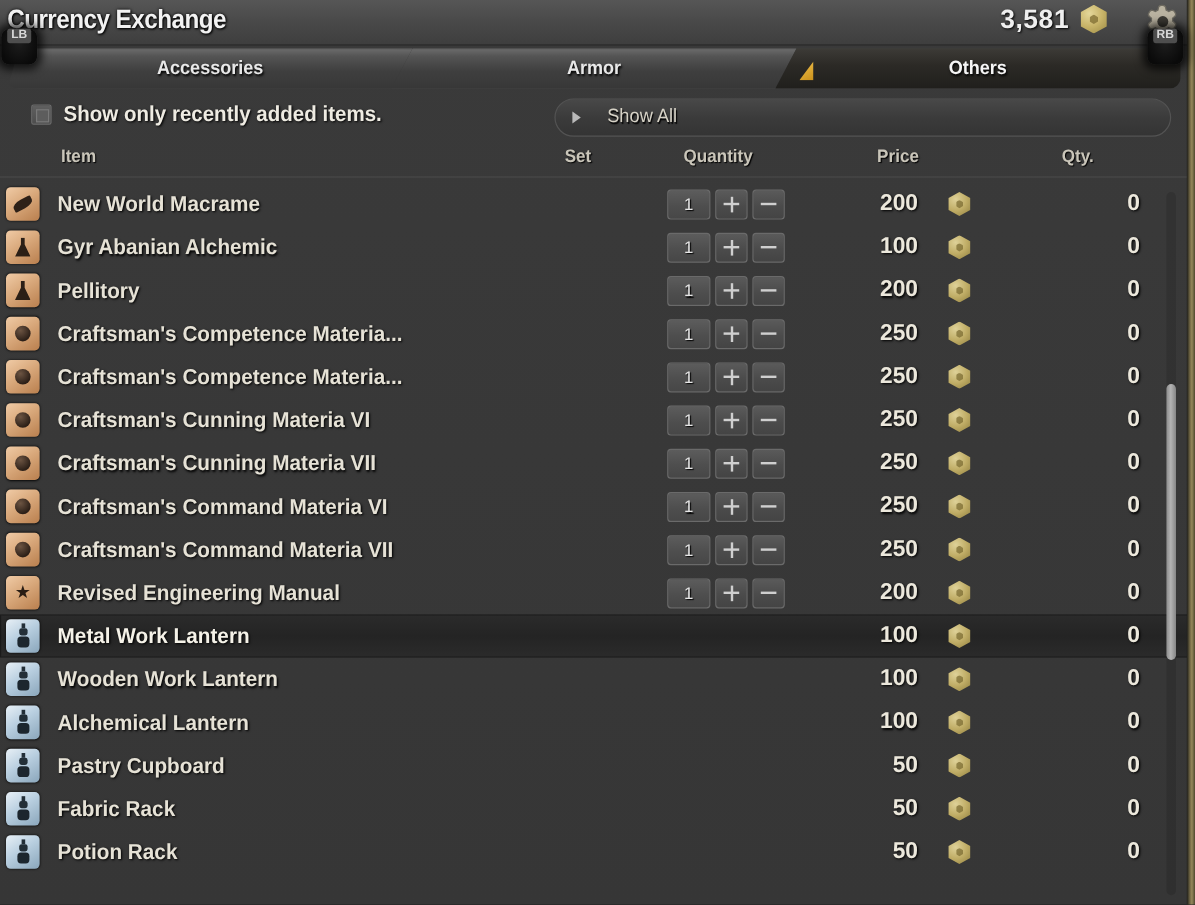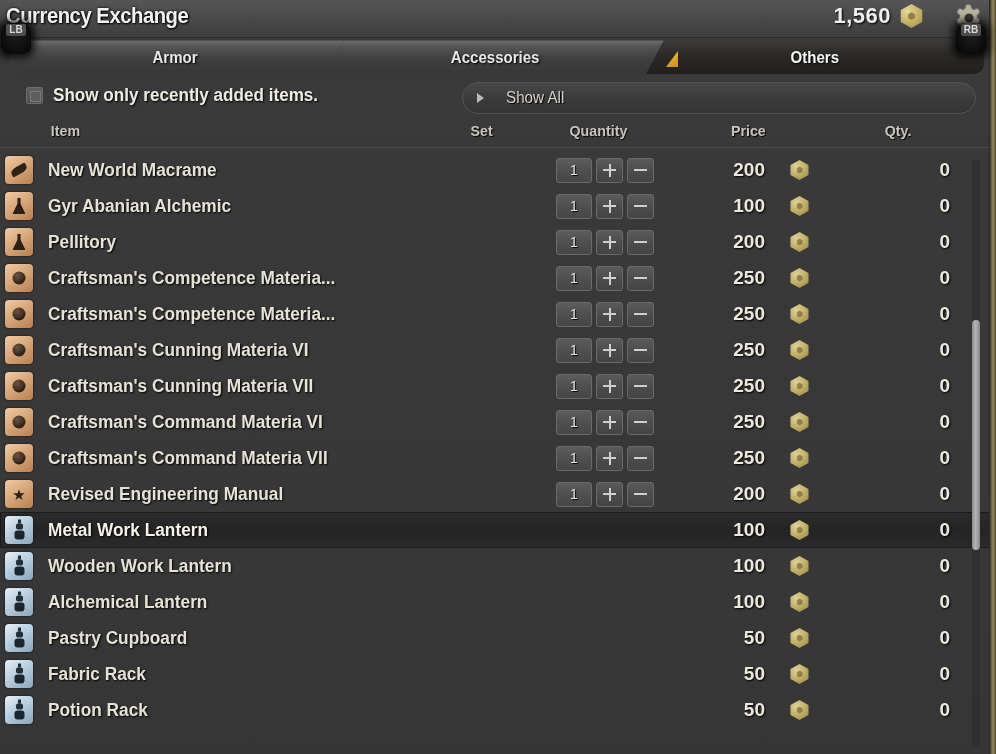--- a/index.html
+++ b/index.html
@@ -443,43 +443,43 @@
 </style>
 </head>
 <body>
 
 <div id="app">
 
   <div class="titlebar">
     <div class="window-title">Currency Exchange</div>
 
     <div class="currency-wrap">
-      <span class="currency-amount">1,560</span>
+      <span class="currency-amount">3,581</span>
       <span class="coin"></span>
     </div>
 
     <svg class="gear-icon" viewBox="0 0 32 32">
       <path d="M16 3.2c1.1 0 2 .7 2.2 1.7l.4 2.1c.7.23 1.35.6 1.93 1.05l2-.75c1-.38 2.1 0 2.64.9l.6 1.05c.55.95.33 2.1-.5 2.77l-1.62 1.33c.06.36.1.73.1 1.1s-.04.74-.1 1.1l1.62 1.33c.83.67 1.05 1.82.5 2.77l-.6 1.05c-.54.9-1.64 1.28-2.64.9l-2-.75c-.58.45-1.23.82-1.93 1.05l-.4 2.1c-.2 1-1.1 1.7-2.2 1.7h-1.2c-1.1 0-2-.7-2.2-1.7l-.4-2.1a7.9 7.9 0 0 1-1.93-1.05l-2 .75c-1 .38-2.1 0-2.64-.9l-.6-1.05c-.55-.95-.33-2.1.5-2.77l1.62-1.33a8.6 8.6 0 0 1 0-2.2L5.56 12.02c-.83-.67-1.05-1.82-.5-2.77l.6-1.05c.54-.9 1.64-1.28 2.64-.9l2 .75c.58-.45 1.23-.82 1.93-1.05l.4-2.1c.2-1 1.1-1.7 2.2-1.7z" fill="#b9b2a0" stroke="#6d6a60" stroke-width="1"></path>
       <circle cx="16" cy="16" r="4.3" fill="#3c3a34"></circle>
     </svg>
   </div>
 
   <div class="shoulder lb">
     <span>LB</span>
   </div>
   <div class="shoulder rb">
     <span>RB</span>
   </div>
 
   <div class="tabbar" id="tabbar">
       <div class="tab">
+        <span class="tab-label">Accessories</span>
+      </div>
+      <div class="tab">
         <span class="tab-label">Armor</span>
-      </div>
-      <div class="tab">
-        <span class="tab-label">Accessories</span>
       </div>
       <div class="tab active">
         <span class="tab-marker"></span>
         <span class="tab-label">Others</span>
       </div>
     </div>
 
   <div class="filter-row">
     <div class="checkbox-area">
       <span class="checkbox"></span>

